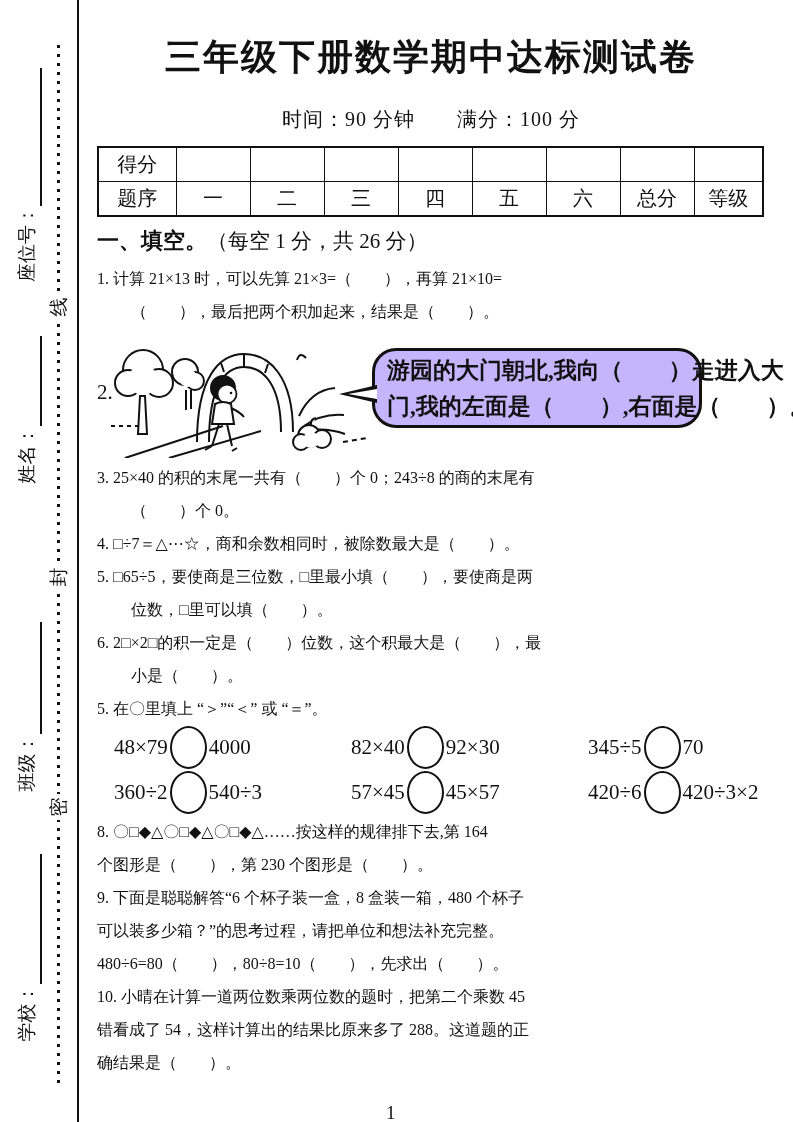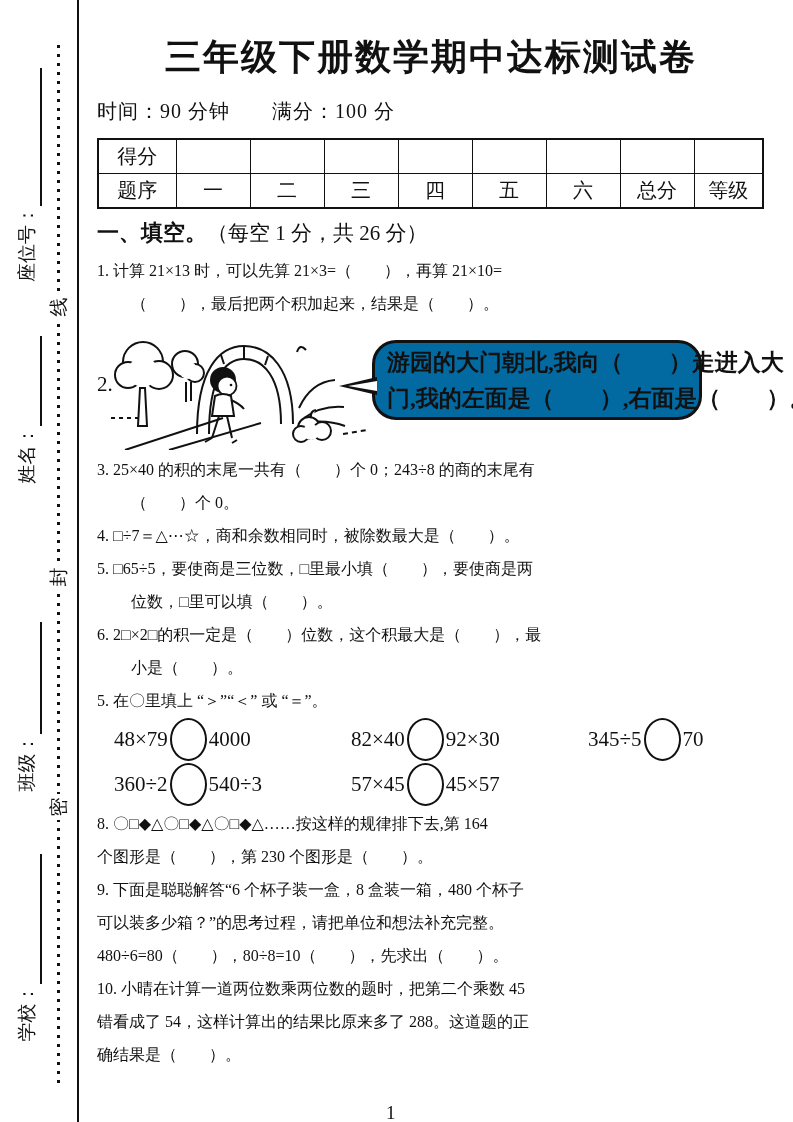--- a/index.html
+++ b/index.html
@@ -14,34 +14,34 @@
     background:repeating-linear-gradient(to bottom,#111 0 3px,transparent 3px 9px);}
   .seal-char{position:absolute;left:46px;width:26px;text-align:center;background:#fff;
     transform:rotate(-90deg);font-size:19px;padding:4px 0;}
   .vfield{position:absolute;height:30px;line-height:30px;transform:rotate(-90deg);
     font-size:19px;white-space:nowrap;text-align:center;}
   .vblank{display:inline-block;height:17px;border-bottom:2px solid #111;vertical-align:bottom;}
   
   .main{position:absolute;left:97px;top:0;width:668px;}
   .title{margin-top:33px;text-align:center;font-size:36px;font-weight:900;letter-spacing:2px;
     font-family:"Liberation Sans","DejaVu Sans",sans-serif;}
-  .subtitle{margin-top:16px;font-size:20px;letter-spacing:1px;}
+  .subtitle{margin-top:24px;text-align:center;font-size:20px;letter-spacing:1px;}
   table.score{margin-top:13px;width:665px;border-collapse:collapse;table-layout:fixed;}
   table.score td{border:1.6px solid #111;height:33px;text-align:center;font-size:20px;padding:0;}
   table.score{border:2.5px solid #111;}
   .sec-head{margin-top:12px;height:33px;line-height:23px;font-size:21px;}
   .sec-bold{font-weight:700;font-size:22px;font-family:"Liberation Sans","DejaVu Sans",sans-serif;}
   .line{height:33px;line-height:33px;font-size:16px;white-space:nowrap;}
   .indent{padding-left:34px;}
   
   .q2-block{position:relative;height:128px;margin:2px 0 3px;}
   .q2-num{position:absolute;left:0;top:50px;font-size:21px;}
   .q2-art{position:absolute;left:14px;top:0;}
   .bubble{position:absolute;left:275px;top:18px;width:330px;height:80px;box-sizing:border-box;
-    border:3px solid #111;border-radius:24px;padding:2px 12px;background:#0369a1;}
+    border:3px solid #111;border-radius:24px;padding:2px 12px;background:#c4b5fd;}
   .bubble .bline{height:36px;line-height:36px;font-size:23px;font-weight:700;white-space:nowrap;}
   .tail-b{position:absolute;left:-36px;top:34px;width:0;height:0;border-style:solid;
     border-width:9px 38px 9px 0;border-color:transparent #111 transparent transparent;}
   .tail-w{position:absolute;left:-27px;top:38px;width:0;height:0;border-style:solid;
     border-width:5px 29px 5px 0;border-color:transparent #fff transparent transparent;}
   
   .cmp-row{display:flex;align-items:center;height:45px;padding-left:17px;gap:17px;}
   .cmp{display:flex;align-items:center;width:220px;font-size:21px;white-space:nowrap;}
   .cmp:last-child{width:auto;}
   .cmp-circle{display:inline-block;width:33px;height:39px;border:2.5px solid #111;
@@ -222,20 +222,25 @@
       <span class="cmp">
         <span>360÷2</span>
         <span class="cmp-circle"></span>
         <span>540÷3</span>
       </span>
       <span class="cmp">
         <span>57×45</span>
         <span class="cmp-circle"></span>
         <span>45×57</span>
       </span>
+      <span class="cmp">
+        <span>420÷6</span>
+        <span class="cmp-circle"></span>
+        <span>420÷3×2</span>
+      </span>
     </div>
   </div>
 
   <div>
     <div class="line">8. 〇□◆△〇□◆△〇□◆△……按这样的规律排下去,第 164</div>
     <div class="line">个图形是（　　），第 230 个图形是（　　）。</div>
   </div>
 
   <div>
     <div class="line">9. 下面是聪聪解答“6 个杯子装一盒，8 盒装一箱，480 个杯子</div>

